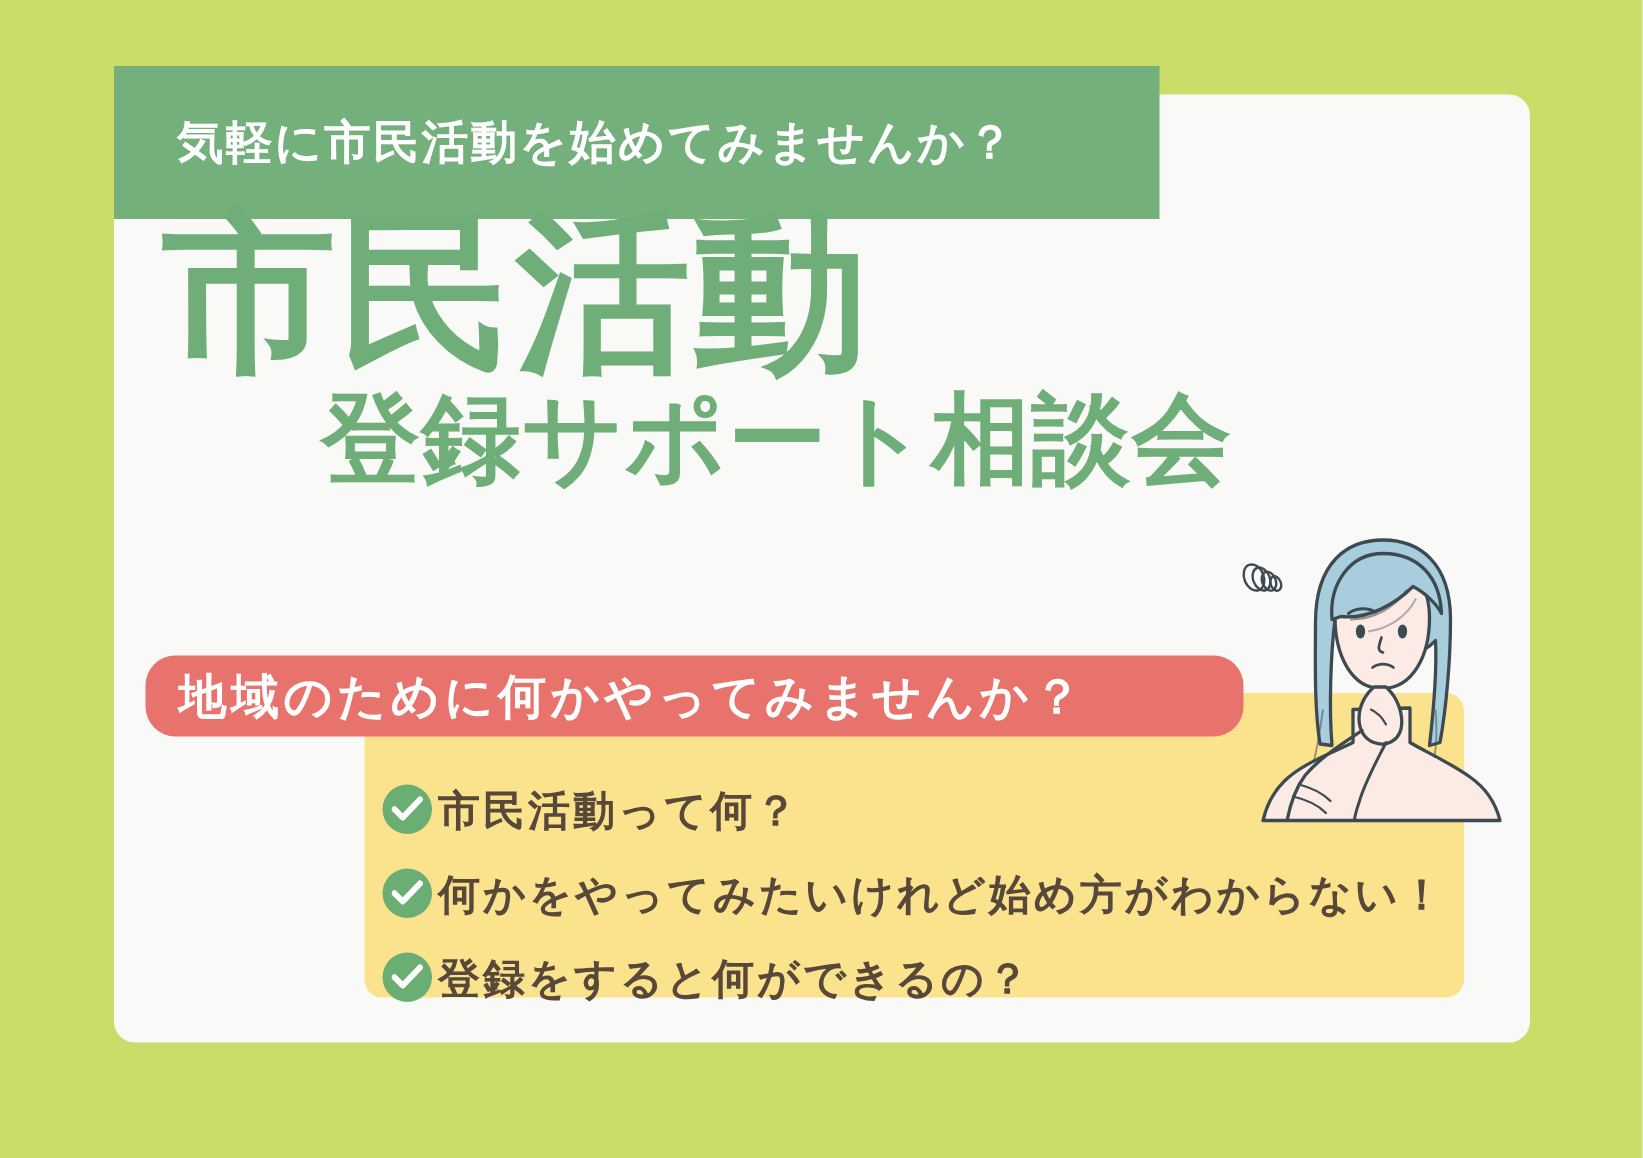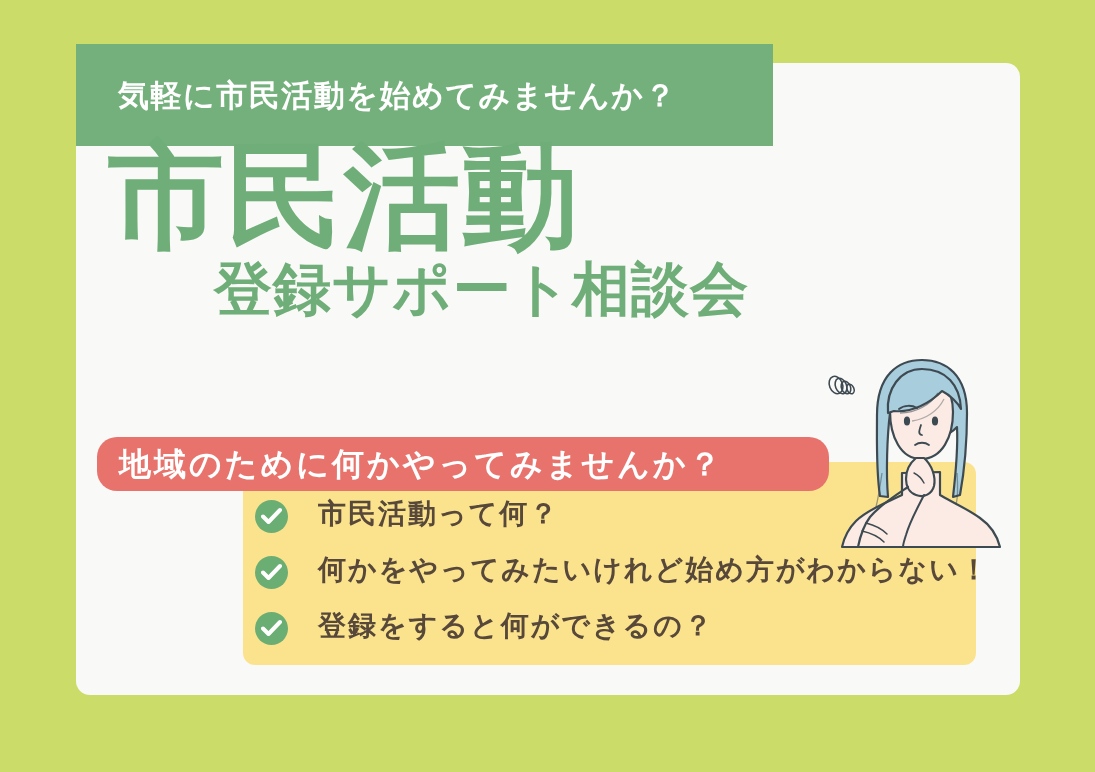--- a/index.html
+++ b/index.html
@@ -65,21 +65,21 @@
     color: #6fae78;
     font-size: 116px;
     font-weight: 800;
     line-height: 1.0;
     letter-spacing: 2px;
     white-space: nowrap;
     margin: 0;
   }
   .headline .line2 {
     color: #6fae78;
-    font-size: 58px;
+    font-size: 66px;
     font-weight: 800;
     line-height: 1.0;
     letter-spacing: 1px;
     white-space: nowrap;
     margin: 0;
     padding-left: 106px;
     margin-top: 6px;
   }
 
   
@@ -94,23 +94,23 @@
   }
 
   .check-list {
     position: absolute;
     left: 255px;
     top: 500px;
     width: 740px;
   }
   .check-item {
     display: flex;
-    align-items: flex-start;
+    align-items: flex-end;
     height: 56px;
-    gap: 30px;
+    gap: 4px;
     font-family: Liberation Serif, serif;
   }
   .check-icon {
     flex: 0 0 auto;
     width: 33px;
     height: 33px;
     border-radius: 50%;
     background: #6bae73;
     position: relative;
   }

